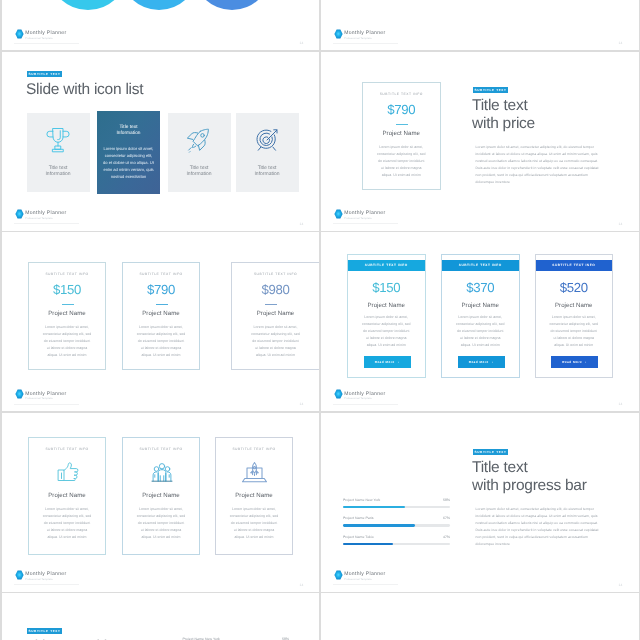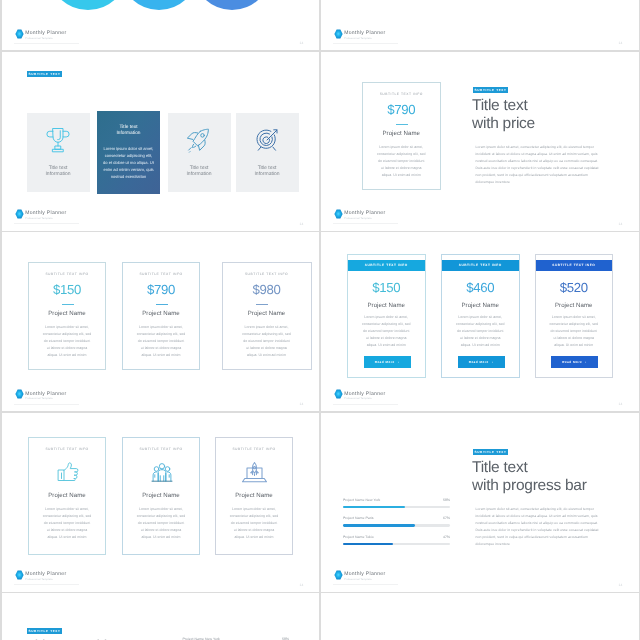--- a/index.html
+++ b/index.html
@@ -103,20 +103,21 @@
       <div class="ftext">
         <div class="fname">Monthly Planner</div>
         <div class="ftag">Professional Template</div>
       </div>
     </div>
     <div class="pagenum" style="left:298px;top:41px">14</div>
   </div>
 
   <div class="slide" style="left:1.5px;top:51.5px;width:317.5px;height:179px">
     <div class="badge" style="left:25.5px;top:19.5px;width:34.5px;height:6.2px">SUBTITLE TEXT</div>
+    <div class="bigtitle" style="left:24.5px;top:29.8px;width:250px">Slide with icon list</div>
 
     <div class="iconcard" style="left:25px;top:61.5px;width:63px;height:78.5px">
       <div style="position:absolute;left:19.2px;top:13.5px">
         <svg width="24" height="26" viewBox="0 0 48 52" fill="none" stroke="#45C3E6" stroke-width="1.9" stroke-linecap="round" stroke-linejoin="round">
           <path d="M14 3h20v17.5a10 10 0 0 1-20 0z"></path>
           <path d="M14 8.5H7.5a5.7 5.7 0 0 0 0 11.4H14"></path>
           <path d="M34 8.5h6.5a5.7 5.7 0 0 1 0 11.4H34"></path>
           <path d="M24 30.6v7.4"></path>
           <path d="M18.5 38h11v6.6h-11z"></path>
           <path d="M13.5 44.6h21v5h-21z"></path>
@@ -233,21 +234,21 @@
       <div class="psub" style="top:9px">SUBTITLE TEXT INFO</div>
       <div class="pprice" style="top:19px;font-size:13.2px;color:#3FA7DB;letter-spacing:-0.3px">$790</div>
       <div class="pdash" style="left:33px;top:40.5px;width:12px;background:#4FB0DE"></div>
       <div class="pname" style="top:46.5px">Project Name</div>
       <div class="ptext" style="left:10px;right:10px;top:61px">Lorem ipsum dolor sit amet,
 consectetur adipiscing elit, sed
 do eiusmod tempor incididunt
 ut labore et dolore magna
 aliqua. Ut enim ad minim</div>
     </div>
-    <div class="pcard" style="left:220px;top:30px;width:90px;height:108px;border:0.7px solid #CDD5E0">
+    <div class="pcard" style="left:229px;top:30px;width:90px;height:108px;border:0.7px solid #CDD5E0">
       <div class="psub" style="top:9px">SUBTITLE TEXT INFO</div>
       <div class="pprice" style="top:19px;font-size:13.2px;color:#7495C4;letter-spacing:-0.3px">$980</div>
       <div class="pdash" style="left:33px;top:40.5px;width:12px;background:#7FA1CC"></div>
       <div class="pname" style="top:46.5px">Project Name</div>
       <div class="ptext" style="left:10px;right:10px;top:61px">Lorem ipsum dolor sit amet,
 consectetur adipiscing elit, sed
 do eiusmod tempor incididunt
 ut labore et dolore magna
 aliqua. Ut enim ad minim</div>
     </div>
@@ -281,21 +282,21 @@
 aliqua. Ut enim ad minim</div>
       <div class="pbtn" style="left:15.5px;top:101.5px;width:47px;height:12px;background:#16A8DF">
         <span>Read More</span>
         <span class="arw">›</span>
       </div>
     </div>
     <div class="pcard" style="left:120.5px;top:21.5px;width:78.5px;height:124.5px;border:0.7px solid #BBD7E7">
       <div class="phead" style="left:0;top:5.5px;width:100%;height:10.8px;background:#1296D8">
         <span>SUBTITLE TEXT INFO</span>
       </div>
-      <div class="pprice" style="top:25px;font-size:13.2px;color:#3CA7DC;letter-spacing:-0.3px">$460</div>
+      <div class="pprice" style="top:25px;font-size:13.2px;color:#3CA7DC;letter-spacing:-0.3px">$370</div>
       <div class="pname" style="top:47px">Project Name</div>
       <div class="ptext" style="left:10px;right:10px;top:59px">Lorem ipsum dolor sit amet,
 consectetur adipiscing elit, sed
 do eiusmod tempor incididunt
 ut labore et dolore magna
 aliqua. Ut enim ad minim</div>
       <div class="pbtn" style="left:15.5px;top:101.5px;width:47px;height:12px;background:#1296D8">
         <span>Read More</span>
         <span class="arw">›</span>
       </div>

